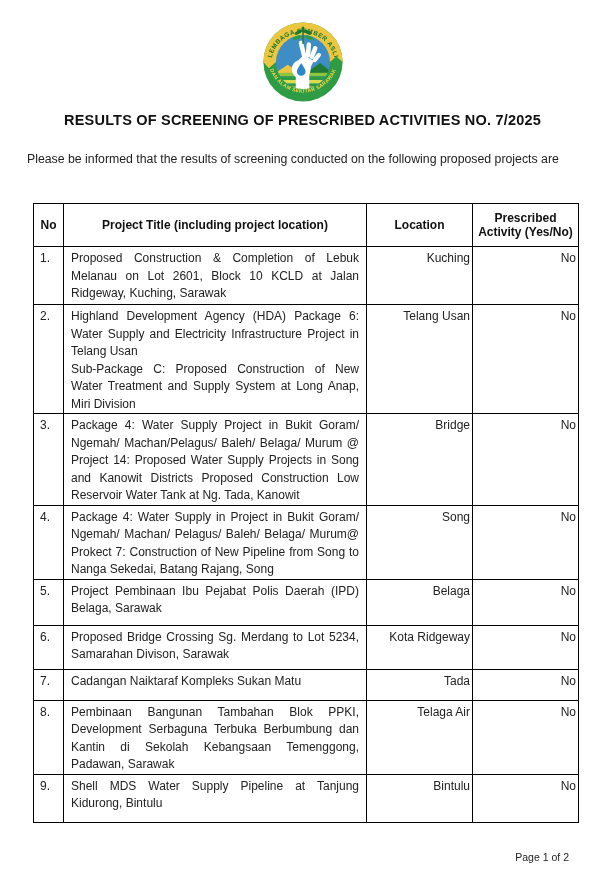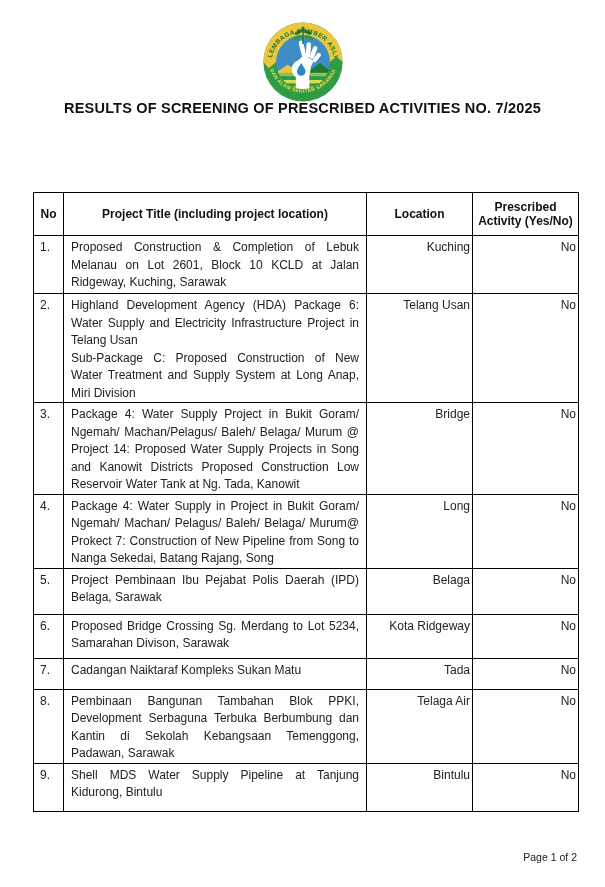--- a/index.html
+++ b/index.html
@@ -14,32 +14,32 @@
   }
   .page { position:absolute; inset:0; background:#fff; }
 
   .logo-wrap {
     position:absolute; top:17px; left:50%;
     transform:translateX(-50%);
     width:90px; height:90px;
   }
 
   .doc-title {
-    position:absolute; top:100px; left:0; width:605px;
+    position:absolute; top:112px; left:0; width:605px;
     text-align:center; font-weight:bold;
     font-size:14.5px; letter-spacing:0.2px;
     color:#111;
   }
 
   .intro {
     position:absolute; top:150px; left:27px; width:560px;
     font-size:12.3px; line-height:18.5px; color:#222;
   }
 
-  .table-wrap { position:absolute; top:192px; left:33px; }
+  .table-wrap { position:absolute; top:203px; left:33px; }
   table.screening {
     border-collapse:collapse; table-layout:fixed;
     width:545px; font-size:12px; color:#222;
   }
   table.screening th, table.screening td {
     border:1px solid #000;
   }
   thead th {
     font-weight:bold; text-align:center; vertical-align:middle;
     height:43px; line-height:14.5px; padding:2px 3px; color:#111;
@@ -54,21 +54,21 @@
   tbody tr:nth-child(2){ height:105px; }
   tbody tr:nth-child(3){ height:89px; }
   tbody tr:nth-child(4){ height:73px; }
   tbody tr:nth-child(5){ height:46px; }
   tbody tr:nth-child(6){ height:44px; }
   tbody tr:nth-child(7){ height:31px; }
   tbody tr:nth-child(8){ height:72px; }
   tbody tr:nth-child(9){ height:48px; }
 
   .page-number {
-    position:absolute; top:851px; right:28px;
+    position:absolute; top:851px; right:36px;
     font-size:10.5px; color:#222;text-align:center;
   }
 
   .arc-text-top   { font-family:"Liberation Sans",sans-serif; font-weight:bold; font-size:7px; letter-spacing:0.6px; }
   .arc-text-bottom{ font-family:"Liberation Sans",sans-serif; font-weight:bold; font-size:5.6px; letter-spacing:0.4px; }
 </style>
 </head>
 <body>
 
 <div class="page">
@@ -126,20 +126,21 @@
       </text>
       <text class="arc-text-bottom" fill="#F6D94A">
         <textPath href="#arcBottom" startOffset="50%" text-anchor="middle">DAN ALAM SEKITAR SARAWAK</textPath>
       </text>
     </svg>
   </div>
 
   <div class="doc-title">RESULTS OF SCREENING OF PRESCRIBED ACTIVITIES NO. 7/2025</div>
 
   <div class="intro">
+    <div>Please be informed that the results of screening conducted on the following proposed projects are</div>
   </div>
 
   <div class="table-wrap">
     <table class="screening">
       <colgroup>
         <col style="width:30px">
         <col style="width:303px">
         <col style="width:106px">
         <col style="width:106px">
       </colgroup>
@@ -178,21 +179,21 @@
             </td>
     <td class="cell-loc">Bridge</td>
     <td class="cell-pres">No</td>
   </tr>
 
   <tr>
     <td class="cell-no">4.</td>
     <td class="cell-title">
               <p>Package 4: Water Supply in Project in Bukit Goram/ Ngemah/ Machan/ Pelagus/ Baleh/ Belaga/ Murum@ Prokect 7: Construction of New Pipeline from Song to Nanga Sekedai, Batang Rajang, Song</p>
             </td>
-    <td class="cell-loc">Long</td>
+    <td class="cell-loc">Song</td>
     <td class="cell-pres">No</td>
   </tr>
 
   <tr>
     <td class="cell-no">5.</td>
     <td class="cell-title">
               <p>Project Pembinaan Ibu Pejabat Polis Daerah (IPD) Belaga, Sarawak</p>
             </td>
     <td class="cell-loc">Belaga</td>
     <td class="cell-pres">No</td>

